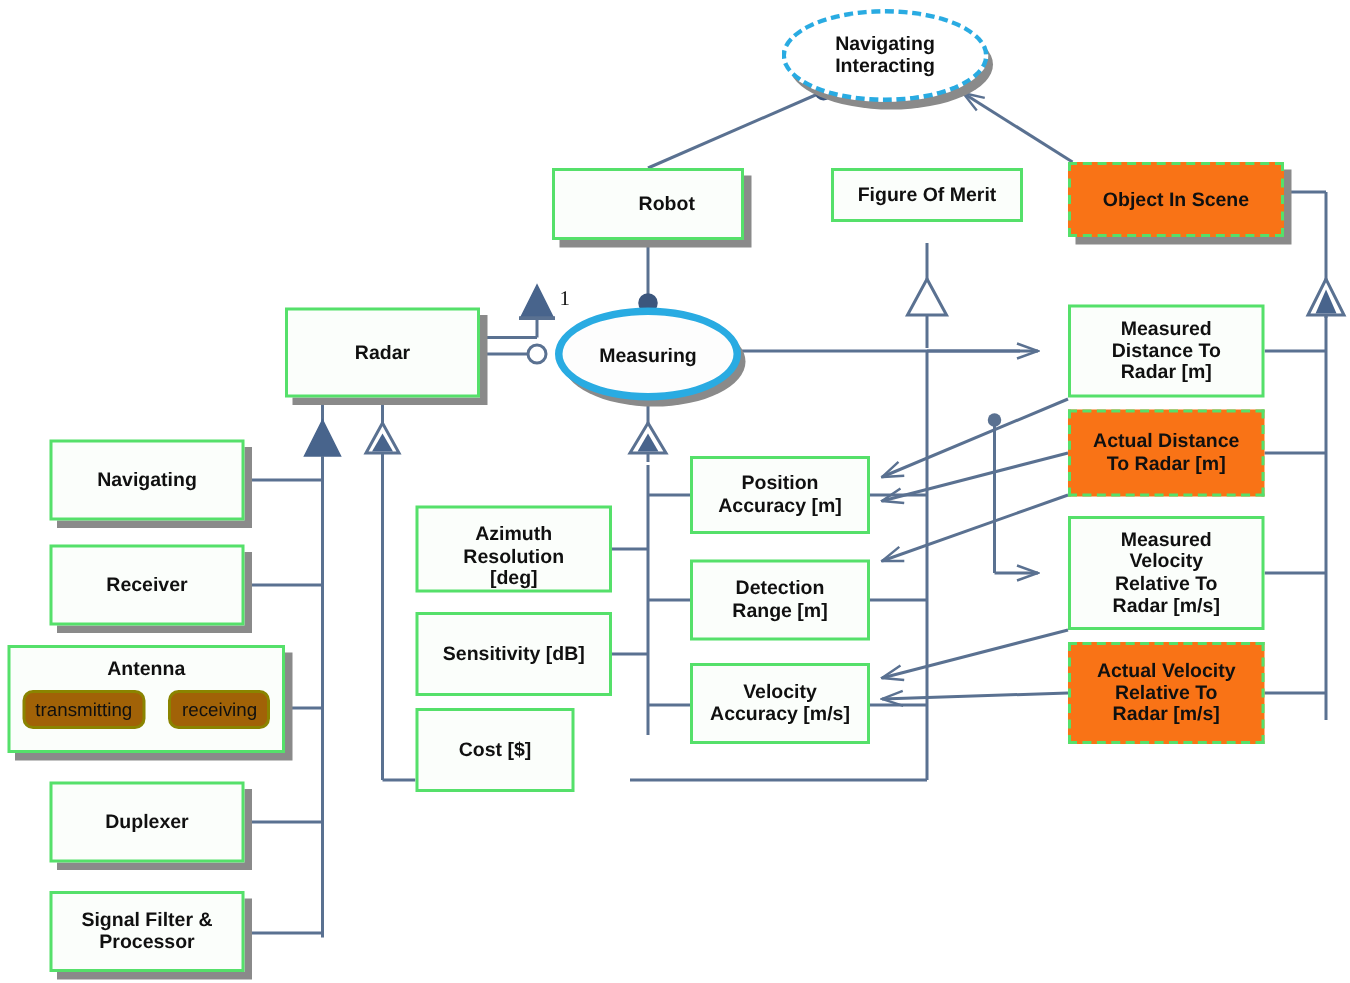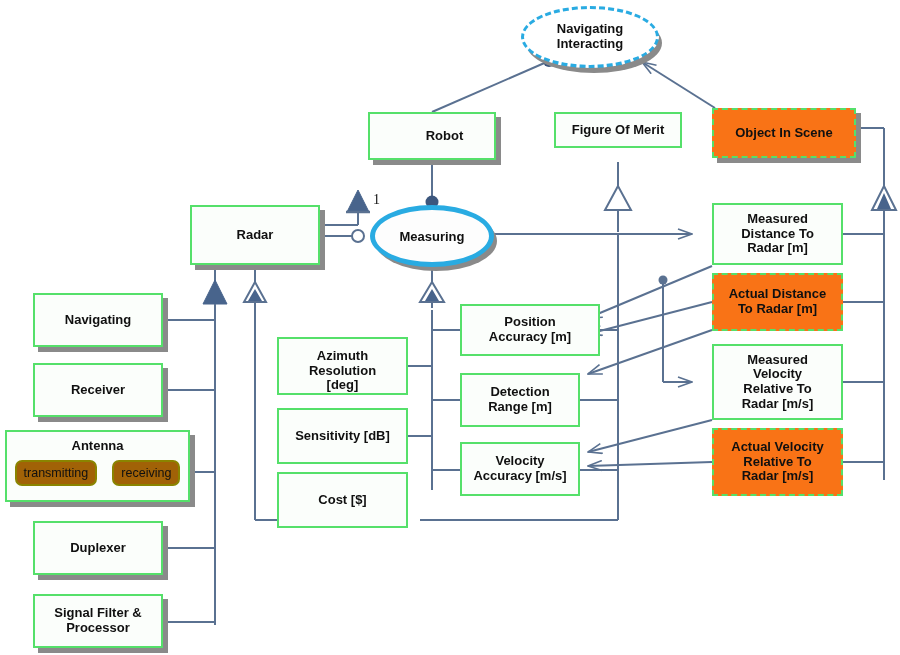--- a/index.html
+++ b/index.html
@@ -288,25 +288,25 @@
   <div class="node noshadow" style="left:277px; top:337px; width:131px; height:58px;align-items:flex-end;">
     <span class="lbl">Azimuth
 Resolution
 [deg]</span>
   </div>
 
   <div class="node noshadow" style="left:277px; top:408px; width:131px; height:56px;">
     <span class="lbl">Sensitivity [dB]</span>
   </div>
 
-  <div class="node noshadow" style="left:277px; top:472px; width:131px; height:56px;">
+  <div class="node noshadow" style="left:277px; top:472px; width:106px; height:56px;">
     <span class="lbl">Cost [$]</span>
   </div>
 
-  <div class="node noshadow" style="left:460px; top:304px; width:140px; height:52px;">
+  <div class="node noshadow" style="left:460px; top:304px; width:120px; height:52px;">
     <span class="lbl">Position
 Accuracy [m]</span>
   </div>
 
   <div class="node noshadow" style="left:460px; top:373px; width:120px; height:54px;">
     <span class="lbl">Detection
 Range [m]</span>
   </div>
 
   <div class="node noshadow" style="left:460px; top:442px; width:120px; height:54px;">

